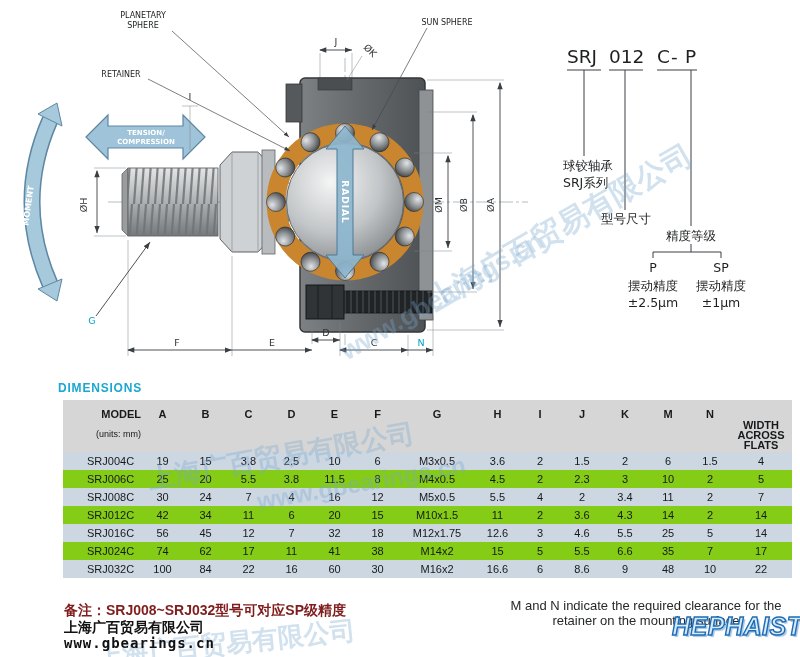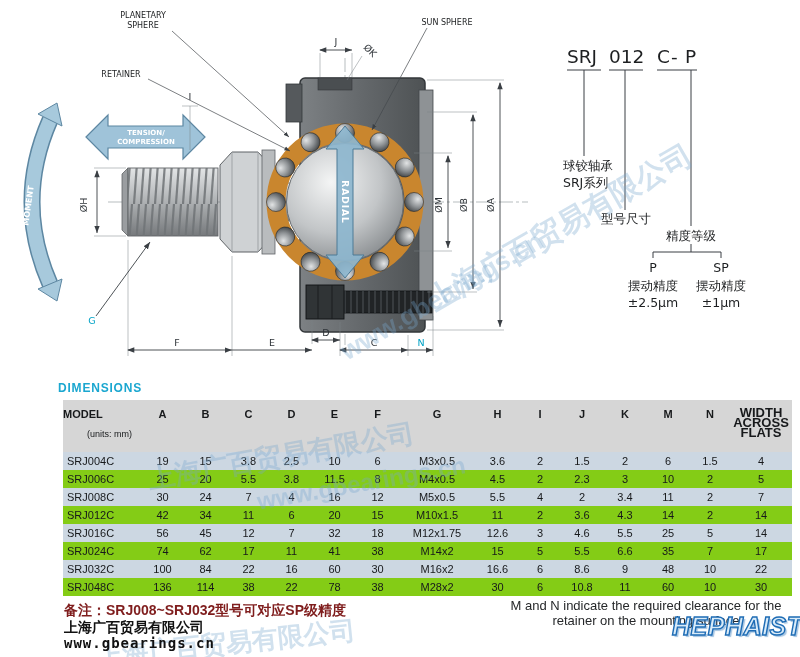--- a/index.html
+++ b/index.html
@@ -20,25 +20,25 @@
   .wm4 { left:255px; top:488px; font-size:24px; transform:rotate(-10deg); }
   .wm5 { left:95px;  top:640px; font-size:26px; transform:rotate(-6deg); }
 
   .dim-title { position:absolute; left:58px; top:381px; z-index:2; color:#1ba7d0;
                font-size:12px; font-weight:bold; letter-spacing:0.8px; }
 
   table.dims { position:absolute; left:63px; top:400px; z-index:2; border-collapse:collapse;
                table-layout:fixed; width:729px; font-size:11px; color:#17191b; }
   table.dims thead th { background:#d6d6d6; font-weight:bold; vertical-align:top;
                         padding-top:8px; height:52px; text-align:center; }
-  table.dims thead th.model-h { text-align:left; }
+  table.dims thead th.model-h { text-align:right; }
   table.dims thead th .units { font-weight:normal; font-size:9px; margin-top:9px;margin-left:24px; }
-  table.dims thead th.waf-h { font-size:13px; line-height:10px; padding-top:8px; }
+  table.dims thead th.waf-h { font-size:11px; line-height:10px; padding-top:20px; }
   table.dims td { text-align:center; height:18px; padding:1px 2px; }
-  table.dims td.model-col { text-align:left; padding-left:4px; }
+  table.dims td.model-col { text-align:left; padding-left:24px; }
   table.dims tr.row-odd  { background:#ccd7e2; }
   table.dims tr.row-even { background:#84cc16; }
 
   .remark   { position:absolute; left:64px; top:602px; z-index:7; font-size:14px; font-weight:bold; color:#7f1d1d; }
   .company  { position:absolute; left:64px; top:619px; z-index:7; font-size:14px; font-weight:bold; color:#111; }
   .website  { position:absolute; left:64px; top:635px; z-index:7; font-size:14px; font-weight:bold;
               letter-spacing:1px; color:#111; font-family:"DejaVu Sans Mono","Liberation Mono",monospace; }
   .mounting-note { position:absolute; left:500px; top:598px; width:292px; z-index:7;
                    font-size:13px; color:#26282a; text-align:center; }
   .brand { position:absolute; left:672px; top:612px; z-index:7; font-size:25px; font-weight:900;
@@ -412,37 +412,20 @@
           <td>30</td>
           <td>M16x2</td>
           <td>16.6</td>
           <td>6</td>
           <td>8.6</td>
           <td>9</td>
           <td>48</td>
           <td>10</td>
           <td>22</td>
         </tr>
-        <tr class="row-even">
-          <td class="model-col">SRJ048C</td>
-          <td>136</td>
-          <td>114</td>
-          <td>38</td>
-          <td>22</td>
-          <td>78</td>
-          <td>38</td>
-          <td>M28x2</td>
-          <td>30</td>
-          <td>6</td>
-          <td>10.8</td>
-          <td>11</td>
-          <td>60</td>
-          <td>10</td>
-          <td>30</td>
-        </tr>
       </tbody>
   </table>
 
   <div class="mounting-note">M and N indicate the required clearance for the retainer on the mounting surface</div>
   <div class="remark">备注：SRJ008~SRJ032型号可对应SP级精度</div>
   <div class="company">上海广百贸易有限公司</div>
   <div class="website">www.gbearings.cn</div>
   <div class="brand">HEPHAIST</div>
 
 </div>

